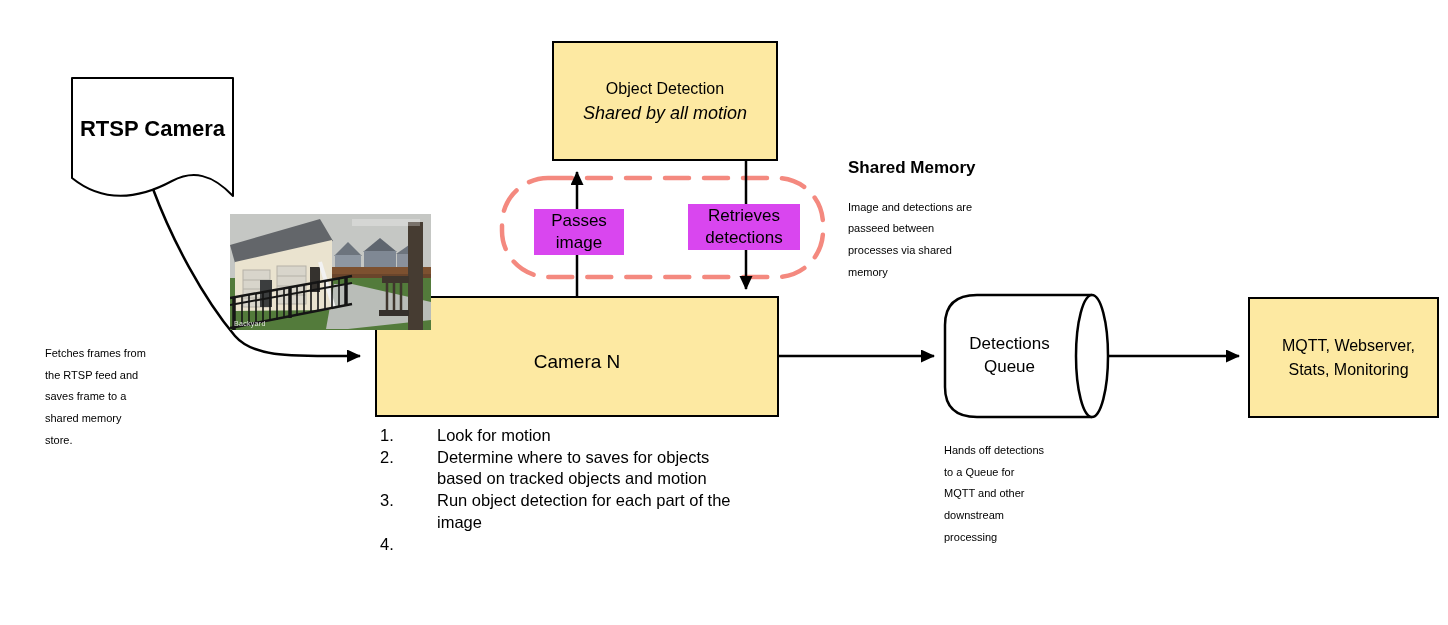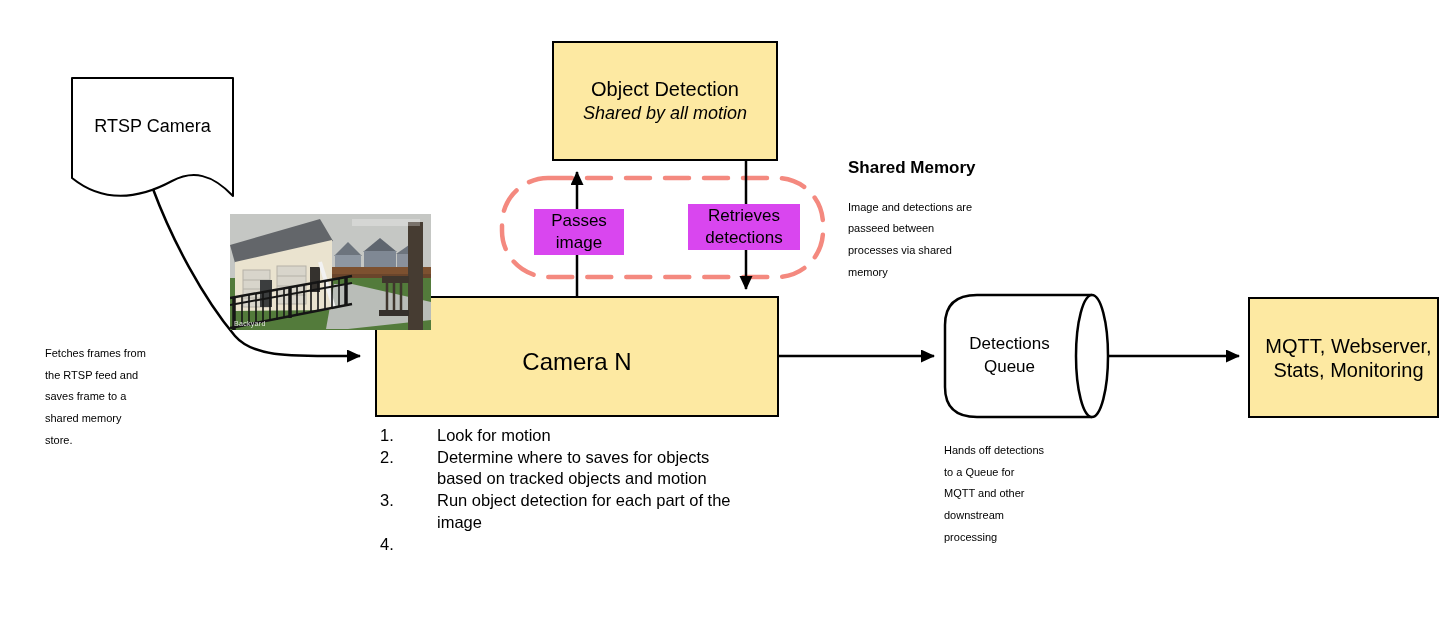--- a/index.html
+++ b/index.html
@@ -6,32 +6,32 @@
   .canvas{
     position:relative;width:1448px;height:625px;background:#ffffff;
     font-family:"Liberation Sans", sans-serif;color:#000;overflow:hidden;
   }
   .layer-svg{position:absolute;left:0;top:0;z-index:1;}
   .node{
     position:absolute;box-sizing:border-box;background:#FDE9A2;border:2px solid #000;
     display:flex;flex-direction:column;align-items:center;justify-content:center;
     text-align:center;z-index:2;
   }
-  .node-label{font-size:20px;line-height:24px;white-space:pre-line;}
+  .node-label{font-size:16px;line-height:24px;white-space:pre-line;}
   .node-sublabel{font-size:18px;line-height:24px;font-style:italic;}
-  .camera-label{font-size:24px;margin-top:10px;}
+  .camera-label{font-size:19px;margin-top:10px;}
   .txt{position:absolute;z-index:3;white-space:pre-line;}
   .note{font-size:11px;line-height:21.7px;}
   .note-title{font-size:17px;line-height:21.7px;font-weight:bold;}
   .edge-label{
     position:absolute;z-index:3;background:#d946ef;text-align:center;
     font-size:17px;line-height:22px;white-space:pre-line;padding:1px 2px;
   }
   .shape-label{position:absolute;z-index:3;text-align:center;white-space:pre-line;}
-  .rtsp-label{font-size:18px;}
+  .rtsp-label{font-size:22px;font-weight:bold;}
   .queue-label{font-size:17px;line-height:23px;}
   .steps{position:absolute;left:380px;top:425px;z-index:3;list-style:none;margin:0;padding:0;}
   .steps li{display:flex;font-size:16.5px;line-height:21.7px;}
   .steps .num{width:57px;flex:0 0 57px;}
   .steps .stext{white-space:pre-line;}
   .snapshot{
     position:absolute;left:230px;top:214px;width:201px;height:116px;z-index:4;
     overflow:hidden;background:#c5c7c4;
   }
   .snapshot-label{

